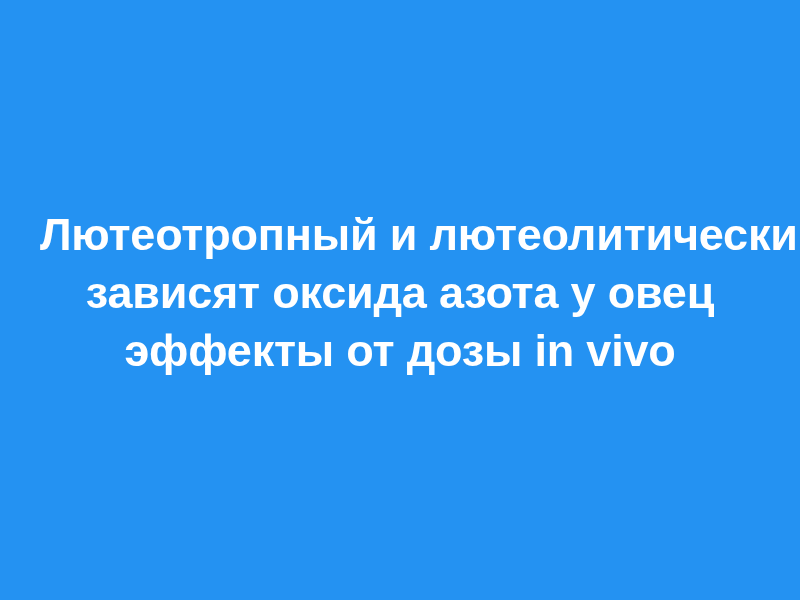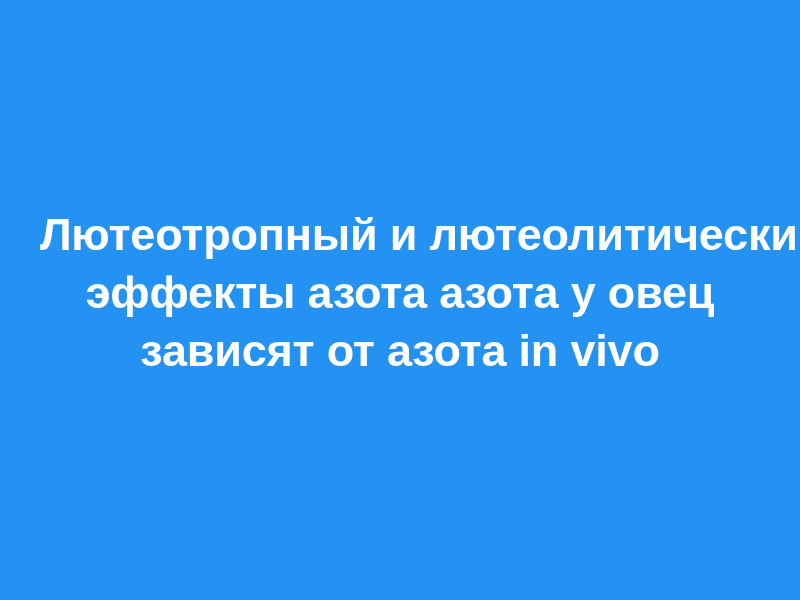--- a/index.html
+++ b/index.html
@@ -48,17 +48,17 @@
     text-rendering: optimizeLegibility;
   }
 </style>
 </head>
 <body>
 
 <div class="card">
 
   <div class="title-block">
     <span class="title-line">Лютеотропный и лютеолитический</span>
-    <span class="title-line">эффекты азота азота у овец</span>
-    <span class="title-line">зависят от азота in vivo</span>
+    <span class="title-line">зависят оксида азота у овец</span>
+    <span class="title-line">эффекты от дозы in vivo</span>
   </div>
 
 </div>
 
 </body></html>

